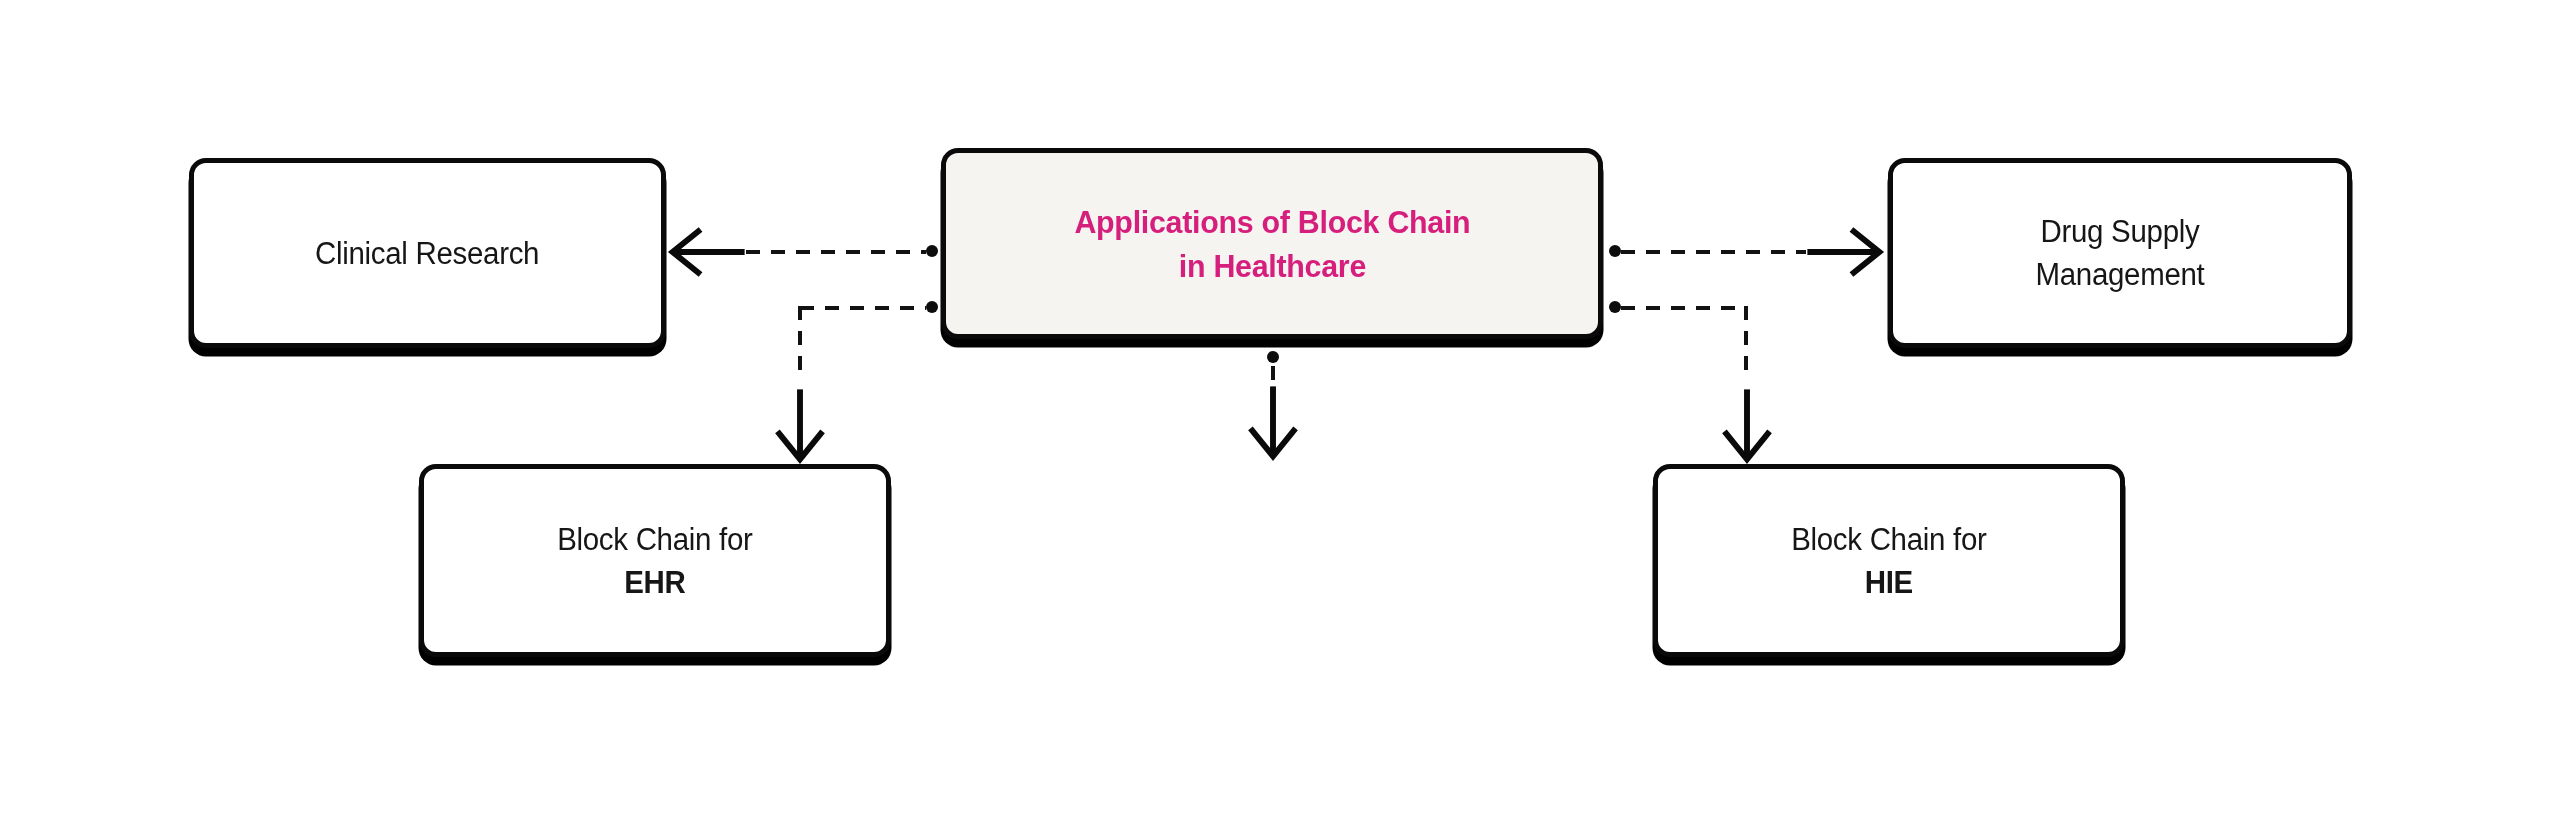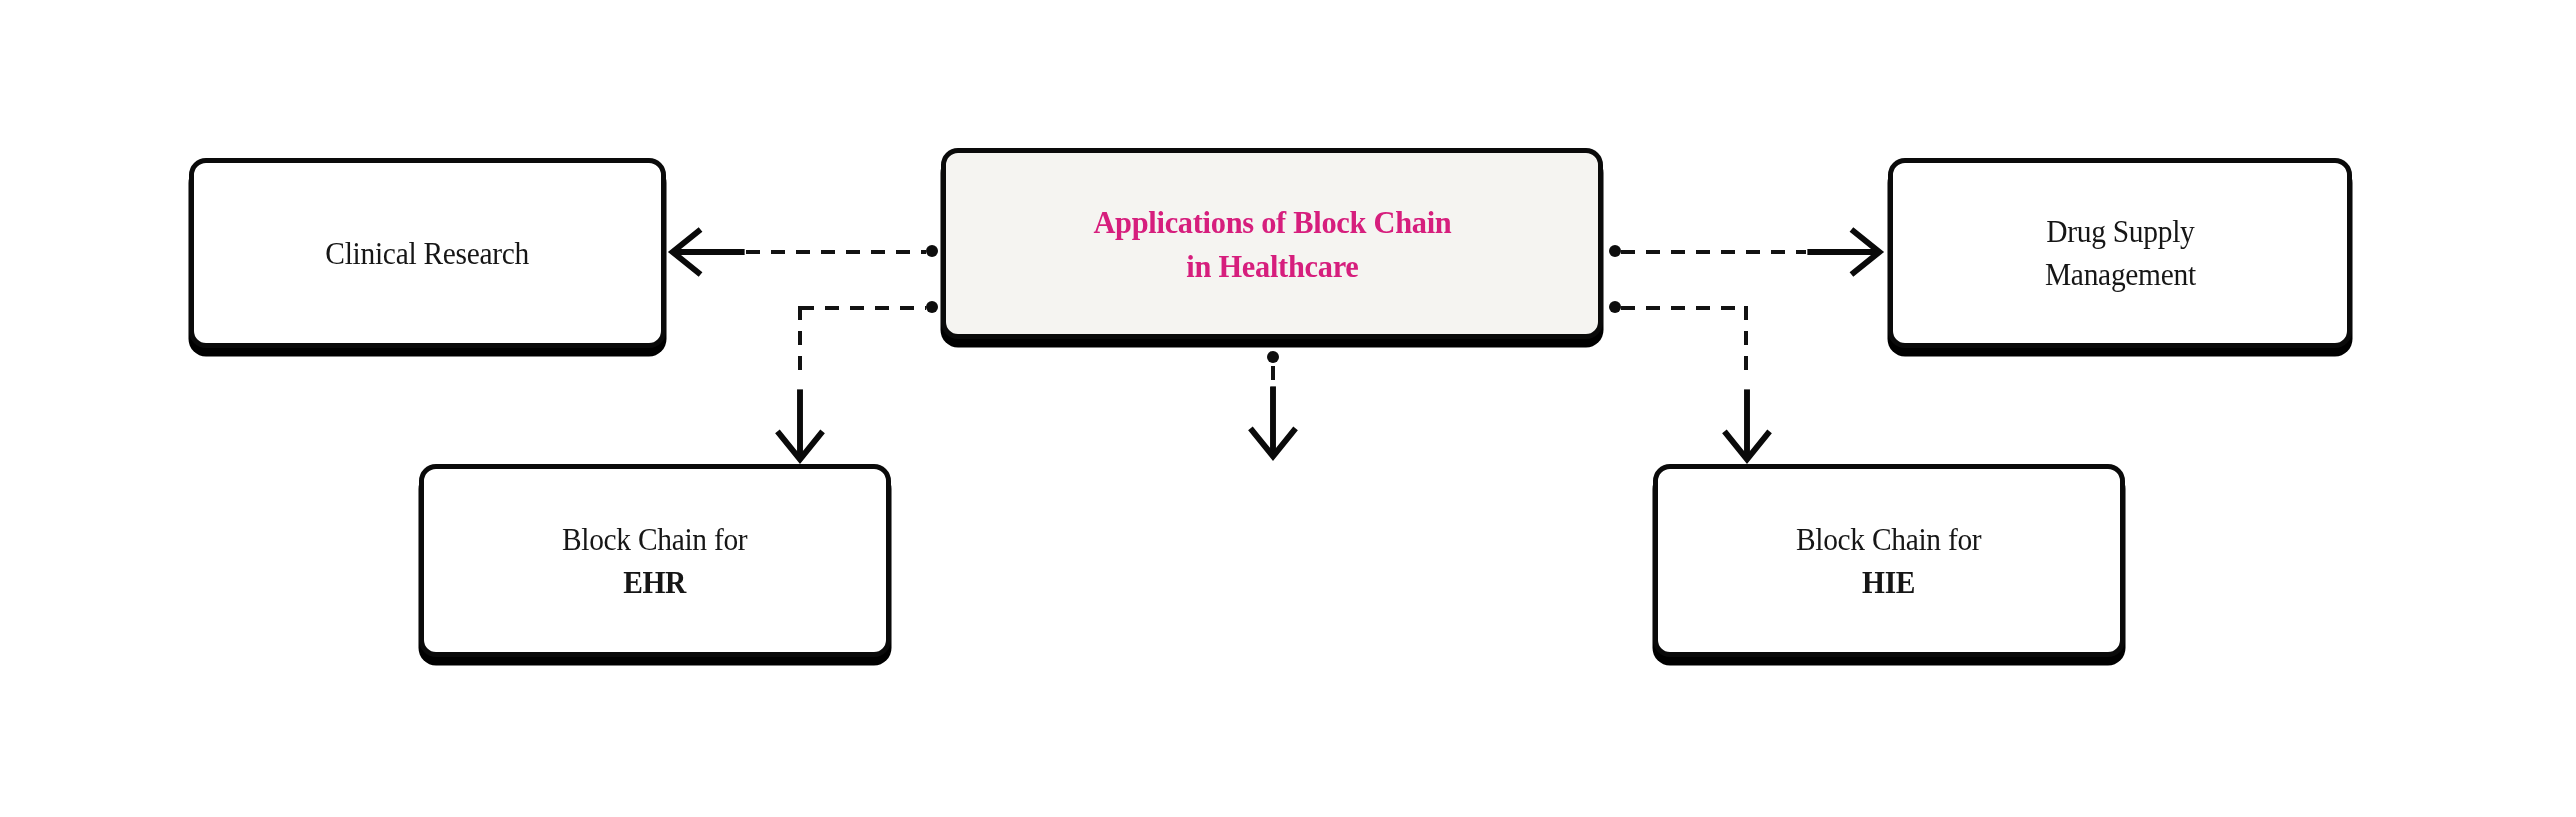--- a/index.html
+++ b/index.html
@@ -6,21 +6,21 @@
     margin: 0;
     padding: 0;
     background: #ffffff;
   }
   .canvas {
     position: relative;
     width: 2576px;
     height: 818px;
     background: #ffffff;
     overflow: hidden;
-    font-family: Liberation Serif, serif;
+    font-family: Liberation Sans, sans-serif;
   }
 
   
   .node {
     position: absolute;
     box-sizing: border-box;
     background: #ffffff;
     border: 5.3px solid #0a0a0a;
     border-radius: 17px;
     box-shadow: 0 8px 0 0.5px #000000;

